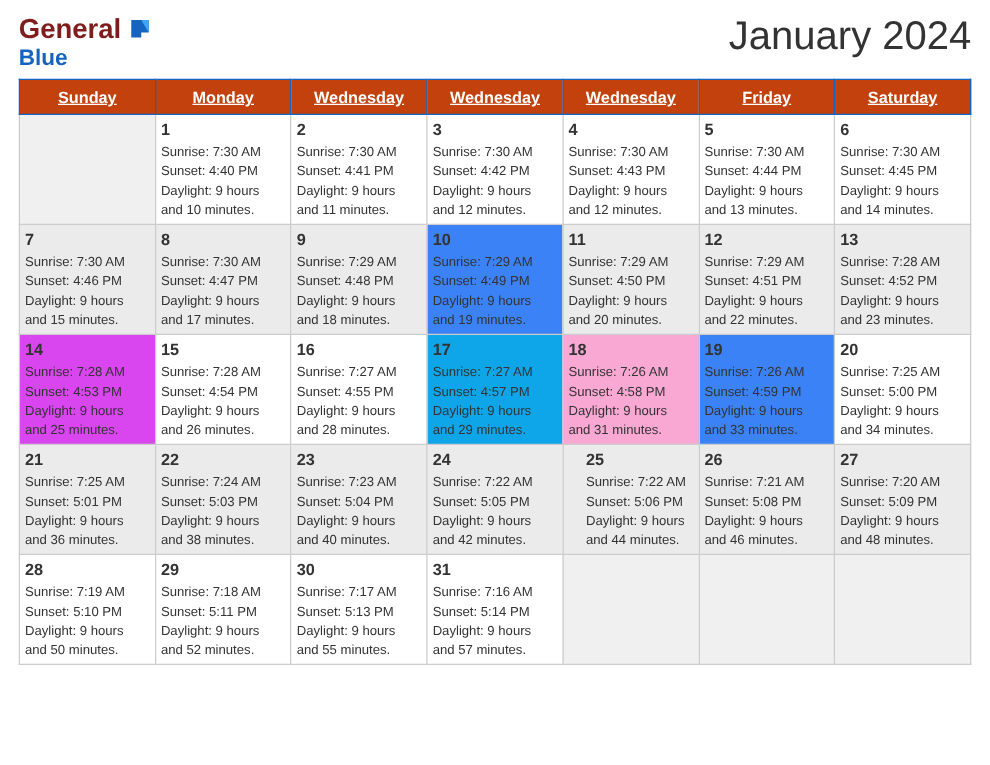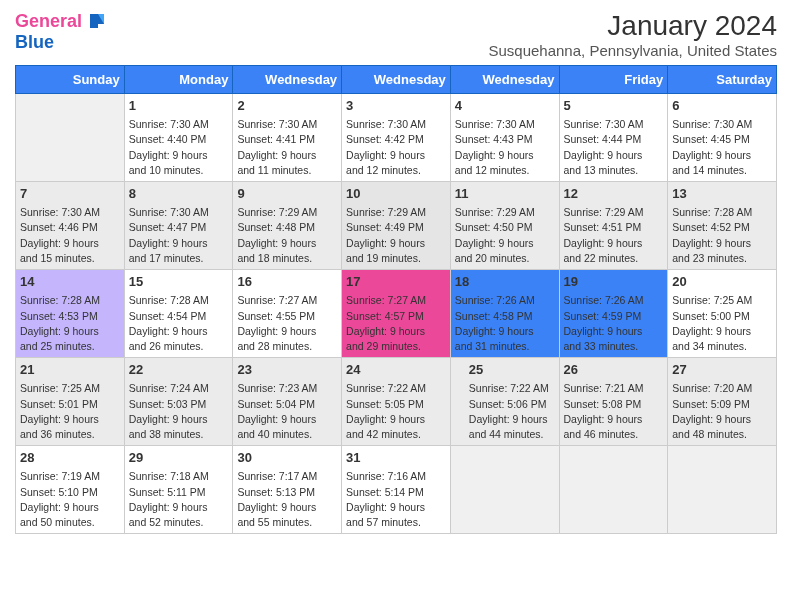--- a/index.html
+++ b/index.html
@@ -1,35 +1,36 @@
 <!DOCTYPE html>
 <html><head>
   <meta charset="utf-8">
   <style>
     * { box-sizing: border-box; margin: 0; padding: 0; }
     body { font-family: Arial, sans-serif; background: #fff; width: 792px; min-height: 612px; }
     .container { width: 792px; padding: 10px 15px; }
     .header-row { display: flex; align-items: flex-start; justify-content: space-between; margin-bottom: 4px; }
     .logo { display: flex; flex-direction: column; align-items: flex-start; }
     .logo-text { display: flex; align-items: center; }
-    .logo-general { font-size: 18px; font-weight: bold; color: #ec4899; }
+    .logo-general { font-size: 22px; font-weight: bold; color: #7f1d1d; }
     .logo-blue { font-size: 18px; font-weight: bold; color: #1565c0; }
     .logo-icon { width: 22px; height: 22px; margin-left: 2px; }
     .title-block { text-align: right; }
-    .month-title { font-size: 28px; color: #333; font-weight: normal; }
+    .month-title { font-size: 32px; color: #333; font-weight: normal; }
     .subtitle { font-size: 15px; color: #555; }
     table { width: 100%; border-collapse: collapse; margin-top: 6px; }
     .header-row-table th {
-      background: #3b82f6;
+      background: #c2410c;
       color: #fff;
       font-size: 13px;
       font-weight: bold;
       padding: 6px 4px;
-      text-align: right;
+      text-align: center;
       border: 1px solid #1565c0;
+      text-decoration: underline;
     }
     td {
       border: 1px solid #ccc;
       vertical-align: top;
       padding: 3px 4px;
       width: 14.28%;
       min-height: 80px;
       font-size: 11px;
       color: #333;
       line-height: 1.4;
@@ -50,21 +51,20 @@
         <span class="logo-general">General</span>
         <svg class="logo-icon" viewBox="0 0 22 22" xmlns="http://www.w3.org/2000/svg">
           <polygon points="6,4 20,4 20,14 14,14 14,18 6,18" fill="#1565c0"></polygon>
           <polygon points="14,4 20,4 20,14" fill="#42a5f5"></polygon>
         </svg>
       </div>
       <span class="logo-blue">Blue</span>
     </div>
     <div class="title-block">
       <div class="month-title">January 2024</div>
-      <div class="subtitle">Susquehanna, Pennsylvania, United States</div>
     </div>
   </div>
 
   <table>
     <thead>
       <tr class="header-row-table">
         <th>Sunday</th>
         <th>Monday</th>
         <th>Wednesday</th>
         <th>Wednesday</th>
@@ -134,21 +134,21 @@
 Daylight: 9 hours
 and 17 minutes.</div>
           </td>
           <td style="background: rgb(235, 235, 235);">
             <span class="day-num">9</span>
             <div class="cell-content" style="white-space: pre-line;">Sunrise: 7:29 AM
 Sunset: 4:48 PM
 Daylight: 9 hours
 and 18 minutes.</div>
           </td>
-          <td style="background: #e5e5e5;">
+          <td style="background: #3b82f6;">
             <span class="day-num">10</span>
             <div class="cell-content" style="white-space: pre-line;">Sunrise: 7:29 AM
 Sunset: 4:49 PM
 Daylight: 9 hours
 and 19 minutes.</div>
           </td>
           <td style="background: rgb(235, 235, 235);">
             <span class="day-num">11</span>
             <div class="cell-content" style="white-space: pre-line;">Sunrise: 7:29 AM
 Sunset: 4:50 PM
@@ -164,49 +164,49 @@
           </td>
           <td style="background: rgb(235, 235, 235);">
             <span class="day-num">13</span>
             <div class="cell-content" style="white-space: pre-line;">Sunrise: 7:28 AM
 Sunset: 4:52 PM
 Daylight: 9 hours
 and 23 minutes.</div>
           </td>
         </tr>
         <tr>
-          <td style="background: #c4b5fd;">
+          <td style="background: #d946ef;">
             <span class="day-num">14</span>
             <div class="cell-content" style="white-space: pre-line;">Sunrise: 7:28 AM
 Sunset: 4:53 PM
 Daylight: 9 hours
 and 25 minutes.</div>
           </td>
           <td style="background: rgb(255, 255, 255);">
             <span class="day-num">15</span>
             <div class="cell-content" style="white-space: pre-line;">Sunrise: 7:28 AM
 Sunset: 4:54 PM
 Daylight: 9 hours
 and 26 minutes.</div>
           </td>
           <td style="background: rgb(255, 255, 255);">
             <span class="day-num">16</span>
             <div class="cell-content" style="white-space: pre-line;">Sunrise: 7:27 AM
 Sunset: 4:55 PM
 Daylight: 9 hours
 and 28 minutes.</div>
           </td>
-          <td style="background: #ec4899;">
+          <td style="background: #0ea5e9;">
             <span class="day-num">17</span>
             <div class="cell-content" style="white-space: pre-line;">Sunrise: 7:27 AM
 Sunset: 4:57 PM
 Daylight: 9 hours
 and 29 minutes.</div>
           </td>
-          <td style="background: #3b82f6;">
+          <td style="background: #f9a8d4;">
             <span class="day-num">18</span>
             <div class="cell-content" style="white-space: pre-line;">Sunrise: 7:26 AM
 Sunset: 4:58 PM
 Daylight: 9 hours
 and 31 minutes.</div>
           </td>
           <td style="background: #3b82f6; margin-top: 20px;">
             <span class="day-num">19</span>
             <div class="cell-content" style="white-space: pre-line;">Sunrise: 7:26 AM
 Sunset: 4:59 PM

